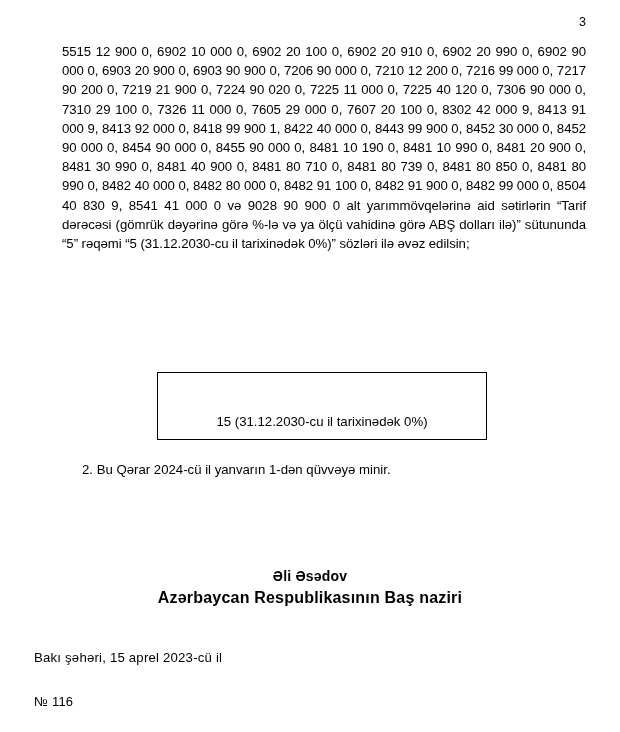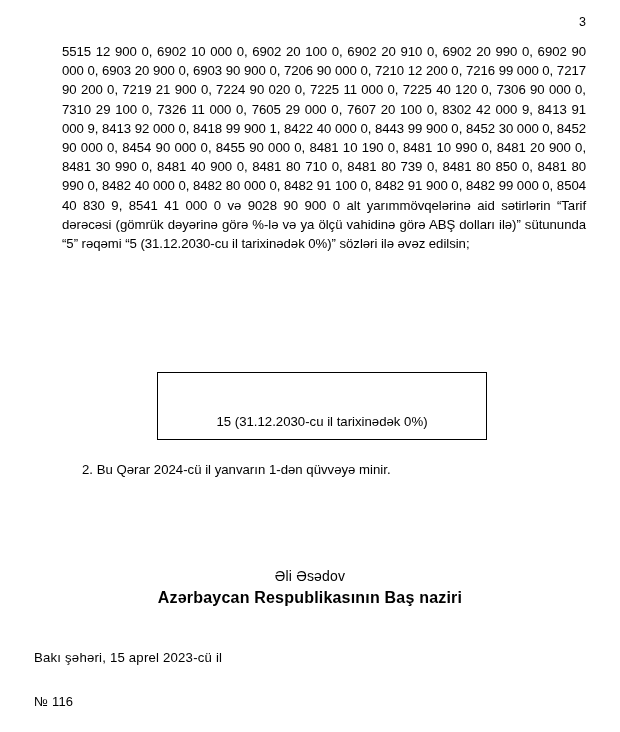--- a/index.html
+++ b/index.html
@@ -76,21 +76,21 @@
   }
   .signature {
     position: absolute;
     left: 34px;
     right: 34px;
     top: 566px;
     text-align: center;
   }
   .sig-name {
     font-size: 14px;
-    font-weight: normal;
+    font-weight: bold;
     line-height: 21px;
     letter-spacing: 0.2px;
   }
   .sig-title {
     font-size: 16px;
     font-weight: bold;
     line-height: 21px;
     letter-spacing: 0.2px;
   }
   .place-date {

